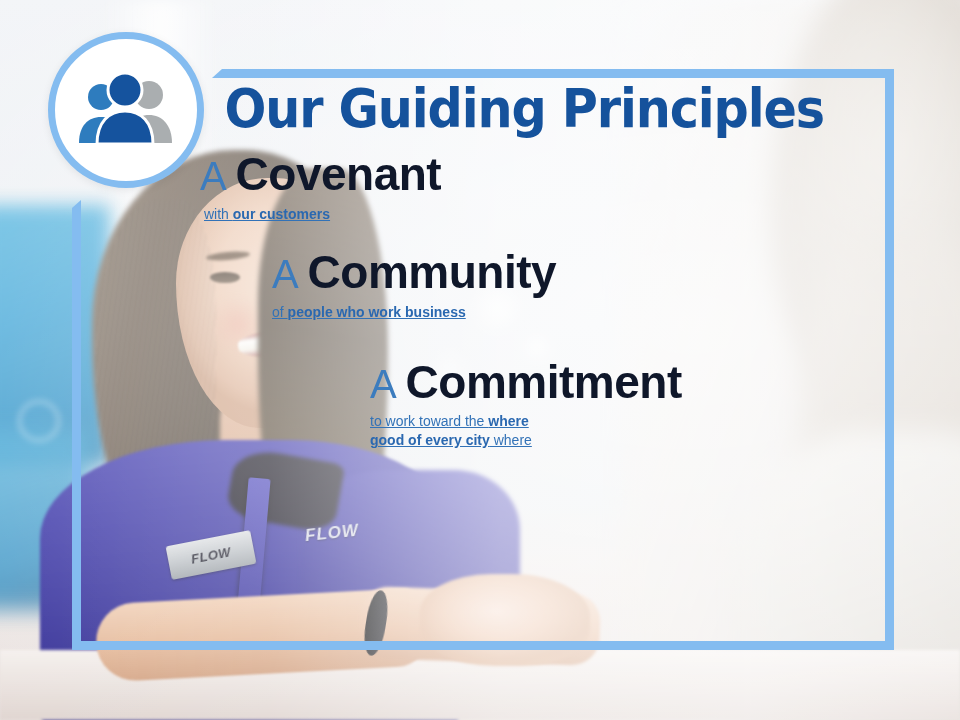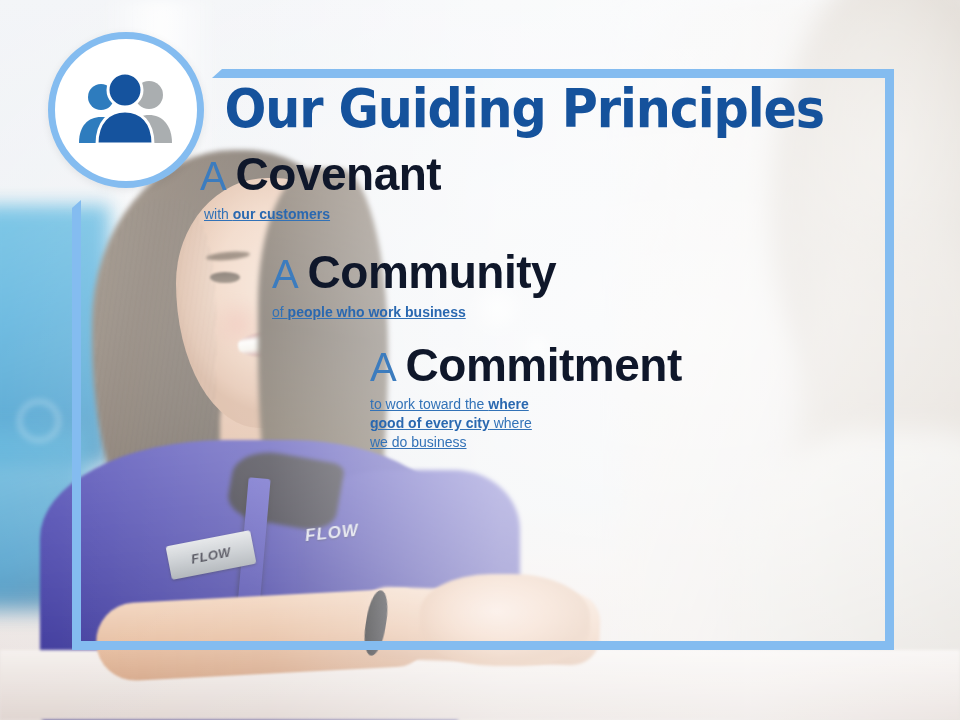--- a/index.html
+++ b/index.html
@@ -276,21 +276,21 @@
   }
   .p-sub{
     font-family:"Liberation Sans", sans-serif;
     font-size:14px; color:#3272b7; line-height:1.32; margin-top:6px;text-decoration:underline;
   }
   .p-sub b{ font-weight:bold; color:#2a68b0; }
 
   .pr-1{ margin-top:16px; }
   .pr-1 .p-sub{ padding-left:4px; }
   .pr-2{ margin-top:26px; padding-left:72px; }
-  .pr-3{ margin-top:20px; padding-left:170px; }
+  .pr-3{ margin-top:37px; padding-left:170px; }
   .pr-3 .p-sub{ line-height:1.34; }
 </style>
 </head>
 <body>
 
 <div id="photo">
   <div class="bg-base"></div>
   <div class="wall-right"></div>
   <div class="window-strip"></div>
 
@@ -383,17 +383,16 @@
     </div>
   </div>
 
   <div class="principle pr-3">
     <div class="p-head">
       <span class="lead">A </span><span class="word">Commitment</span>
     </div>
     <div class="p-sub">
       <span>to work toward the </span><b>where</b><br>
       <b>good of every city</b><span> where</span><br>
-      <span>we do business</span>
     </div>
   </div>
 
 </div>
 
 </body></html>

